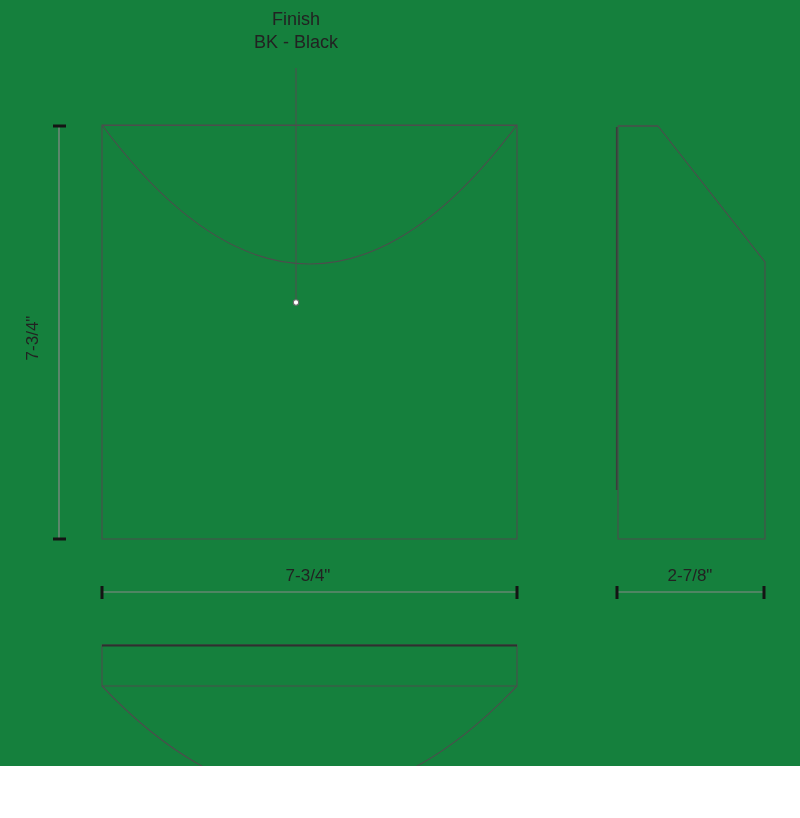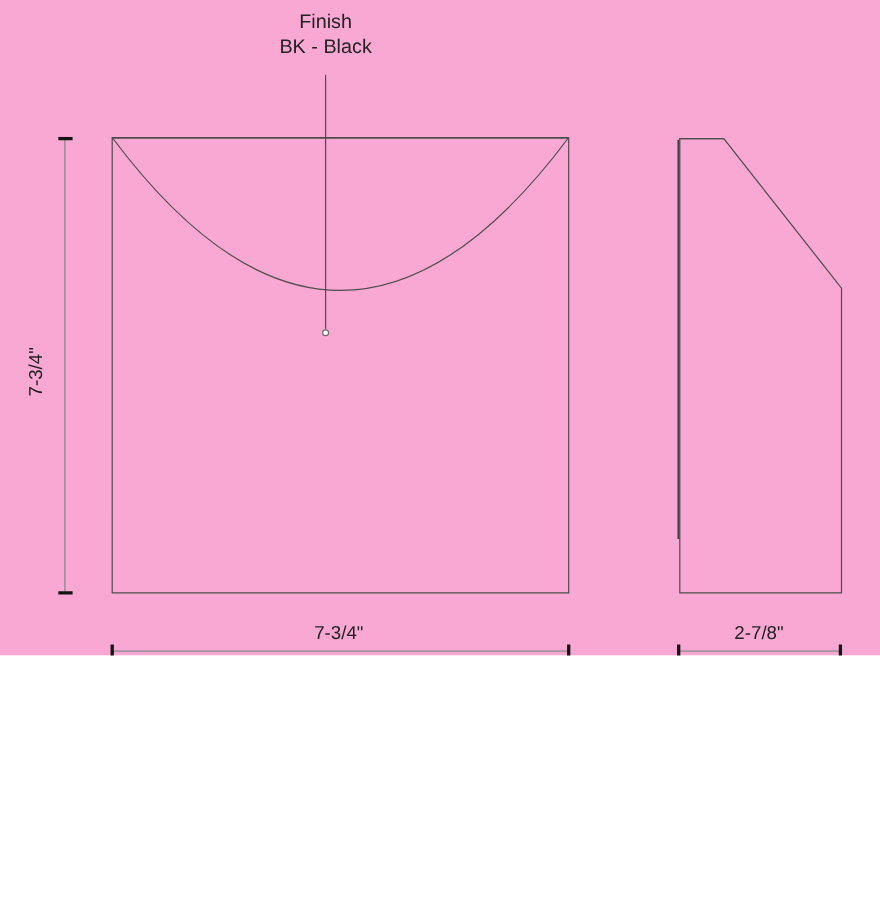--- a/index.html
+++ b/index.html
@@ -3,22 +3,22 @@
 <meta charset="utf-8">
 <style>
   html, body {
     margin: 0;
     padding: 0;
     background: #ffffff;
   }
   .canvas {
     position: relative;
     width: 800px;
-    height: 596px;
-    background: #f9a8d4;
+    height: 766px;
+    background: #15803d;
     font-family: "Liberation Sans", sans-serif;
   }
   svg text {
     font-family: "Liberation Sans", sans-serif;
     fill: #222222;
   }
   .label-text { font-size: 18px; }
   .dim-text   { font-size: 17px; }
   .outline    { fill: none; stroke: #4d4d4d; stroke-width: 1.1; }
   .outline-heavy { fill: none; stroke: #2f2f2f; stroke-width: 1.9; }

